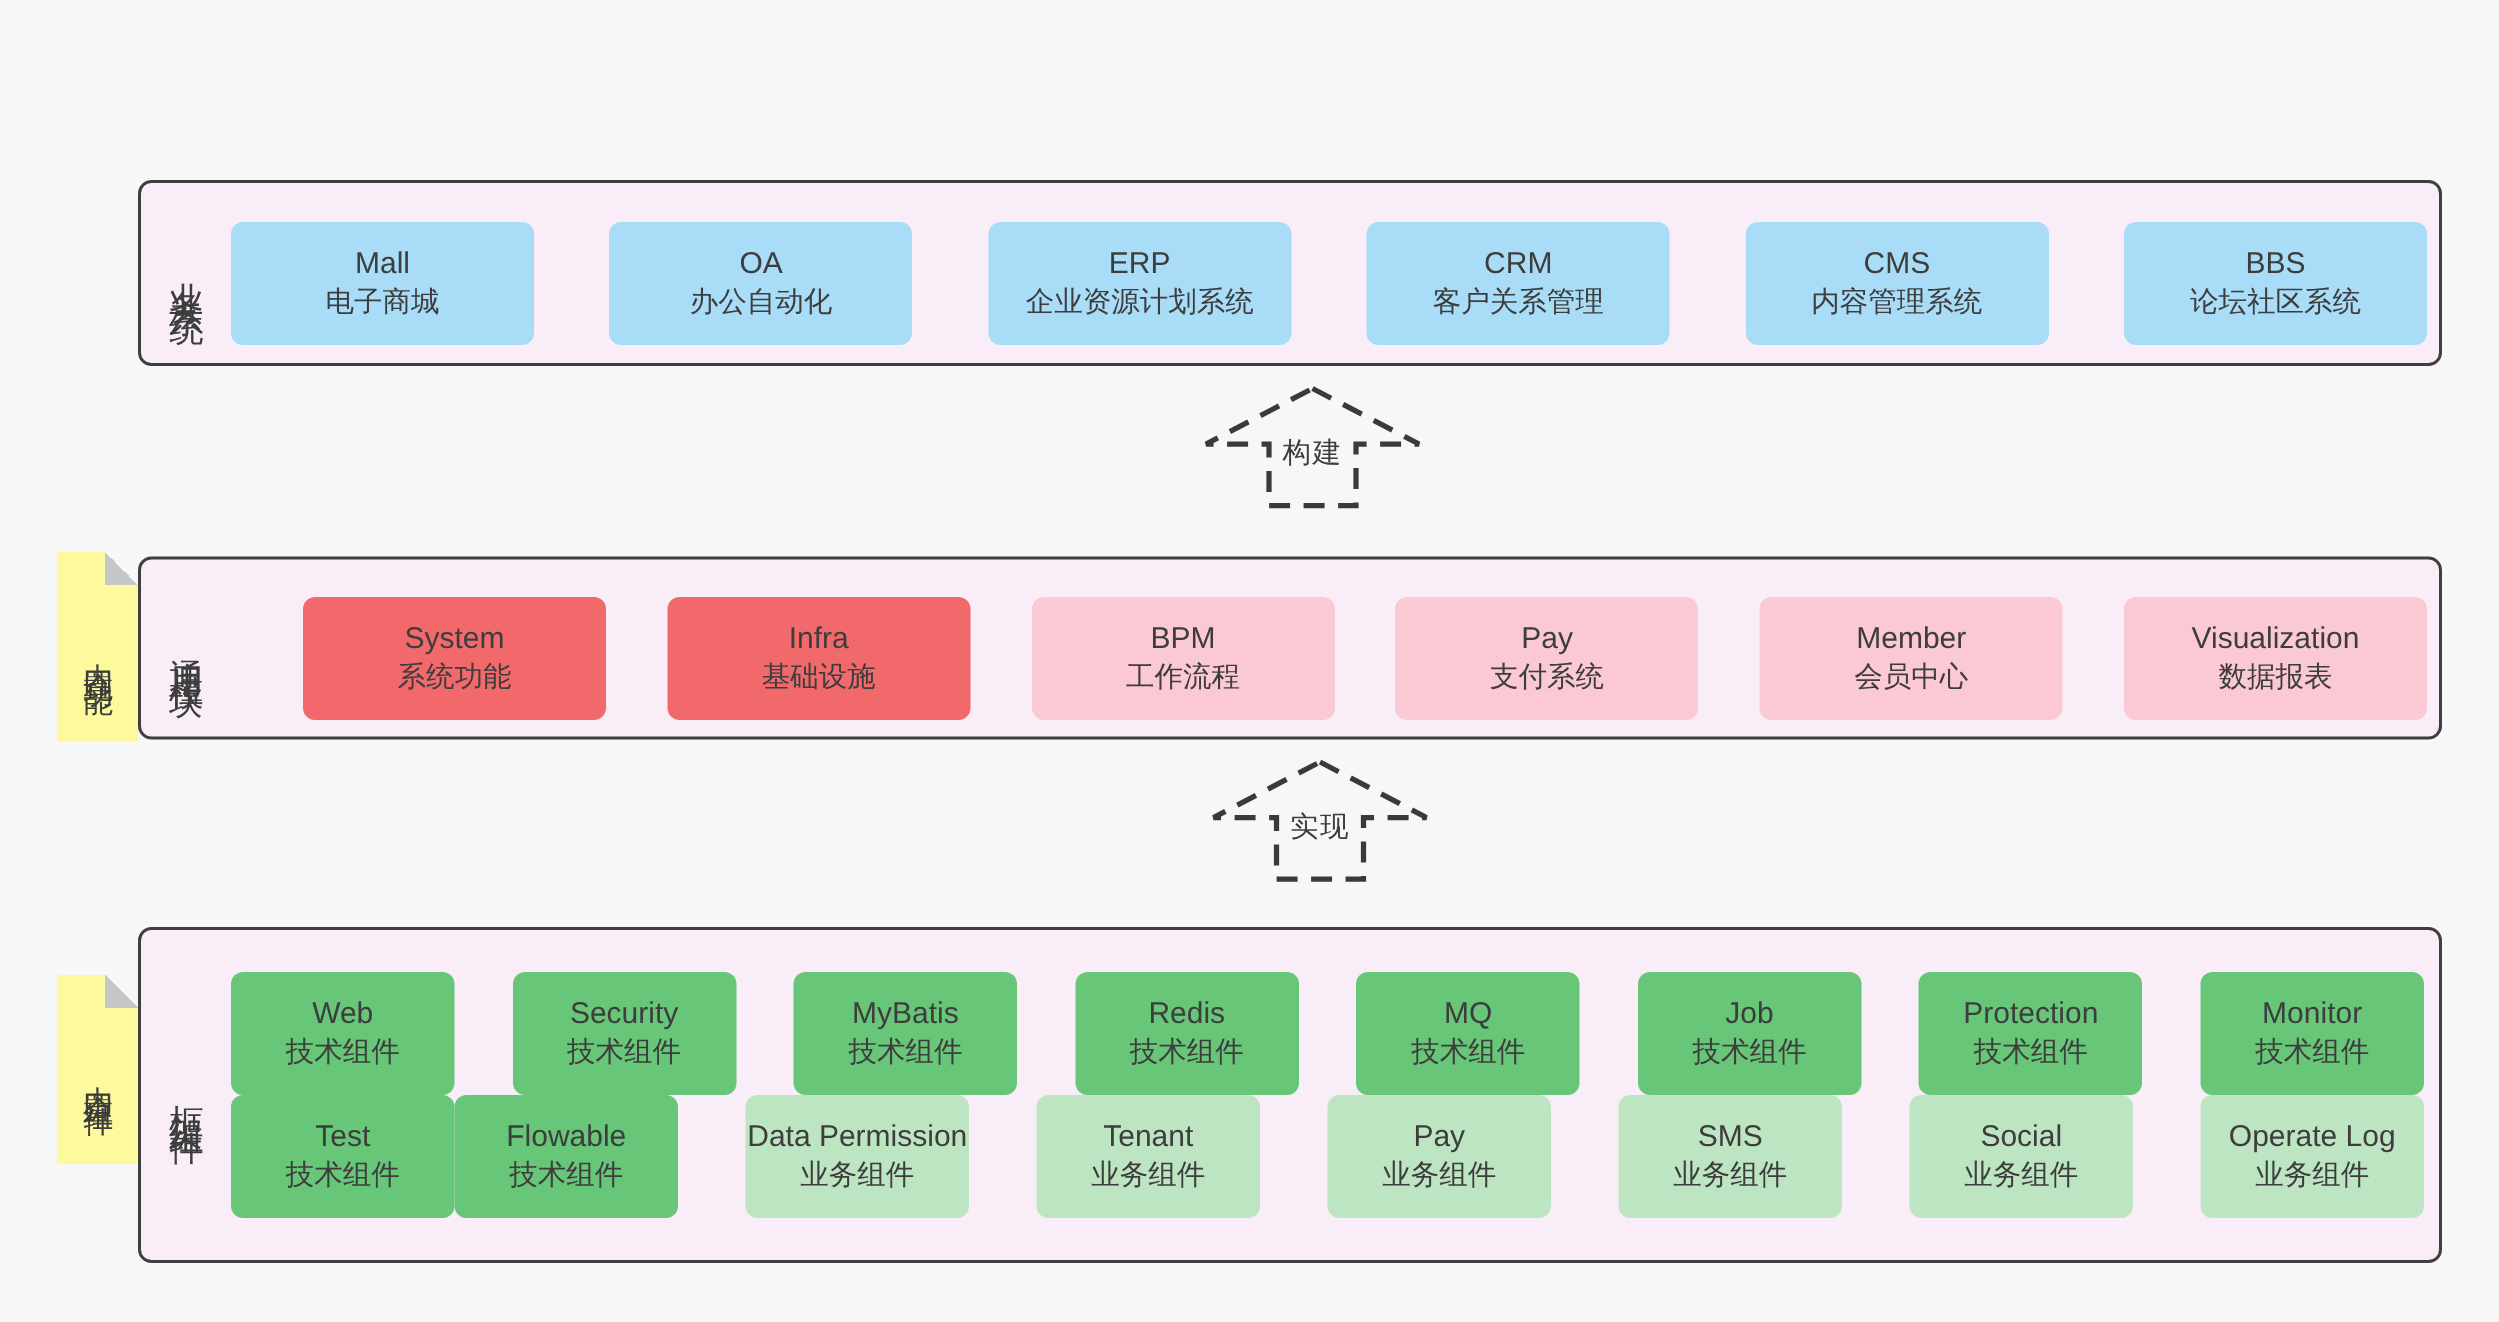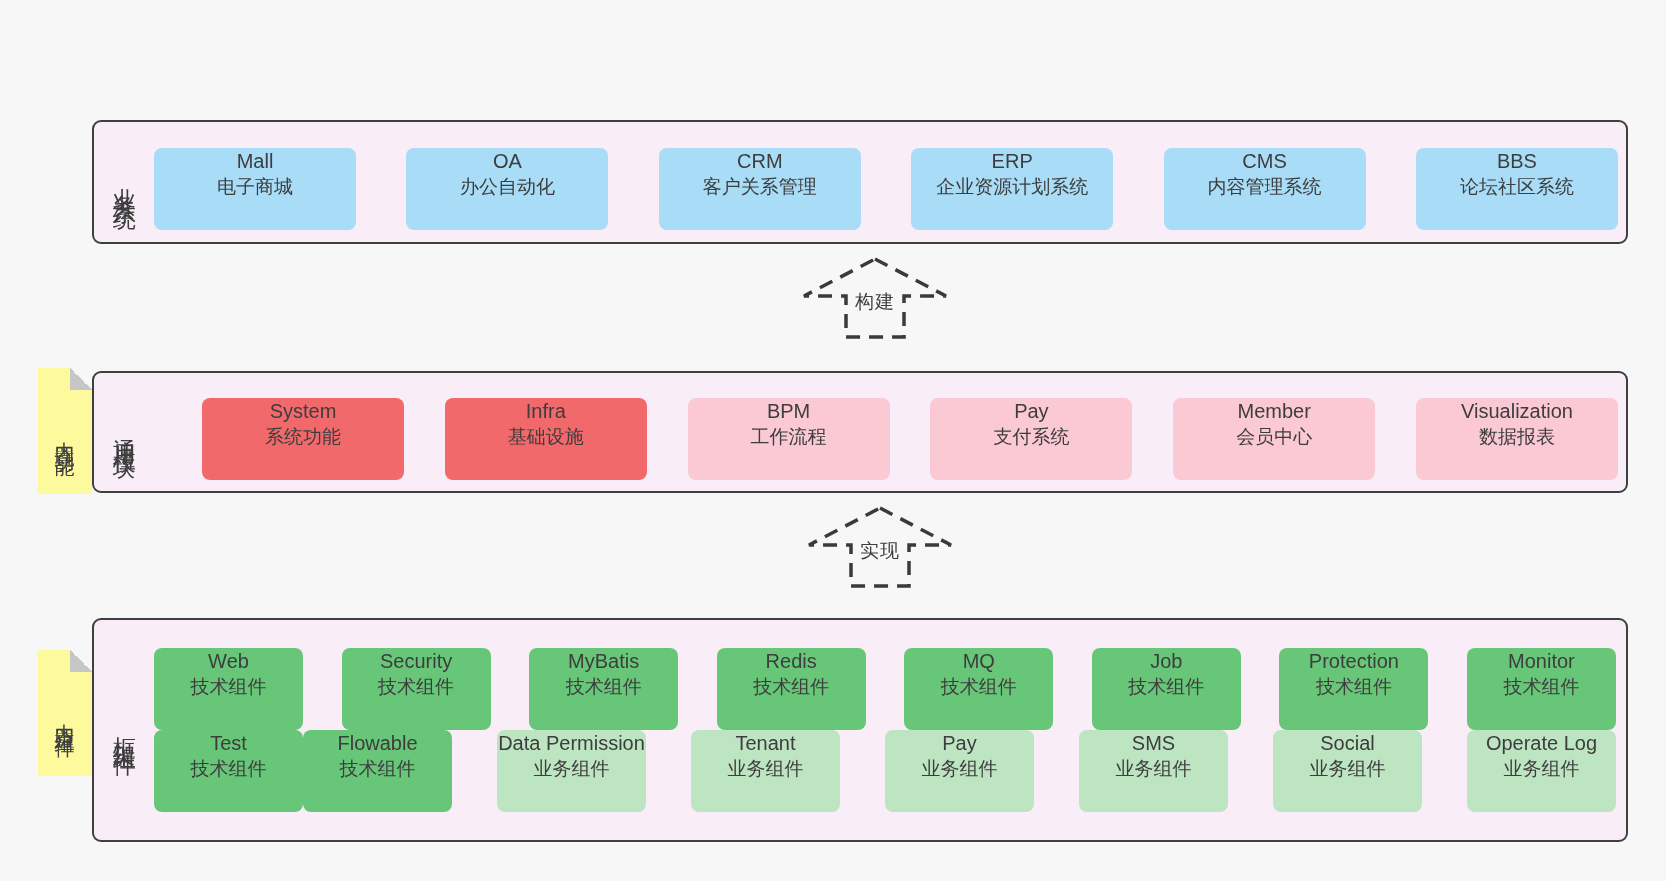--- a/index.html
+++ b/index.html
@@ -22,21 +22,21 @@
          font-size:23px; color:var(--text);}
   .vtext{writing-mode:vertical-rl; text-orientation:upright; letter-spacing:6px; line-height:1.1;}
 
   .row{flex:1; display:flex; justify-content:space-between; align-items:center;
        padding:0 8px 0 0; margin-top:14px;}
   .grid{flex:1; display:flex; flex-direction:column; justify-content:center; padding-right:8px;}
   .grid .row{flex:none; margin-top:0;}
 
   
   .box{height:82px; border-radius:8px; display:flex; flex-direction:column;
-       justify-content:flex-start; align-items:center; text-align:center; line-height:26px;}
+       justify-content:center; align-items:center; text-align:center; line-height:26px;}
   .row-wide .box{width:202px;}
   .row-narrow .box{width:149px;}
   .box .t{font-size:20px;}
   .box .s{font-size:19px;}
   .b-blue{background:var(--blue);}
   .b-red{background:var(--red);}
   .b-pink{background:var(--pink);}
   .b-green{background:var(--green);}
   .b-lightgreen{background:var(--lightgreen);margin-left:45px;}
 
@@ -76,26 +76,26 @@
     <div class="row row-wide">
       <div class="box b-blue">
         <div class="t">Mall</div>
         <div class="s">电子商城</div>
       </div>
       <div class="box b-blue">
         <div class="t">OA</div>
         <div class="s">办公自动化</div>
       </div>
       <div class="box b-blue">
+        <div class="t">ERP</div>
+        <div class="s">企业资源计划系统</div>
+      </div>
+      <div class="box b-blue">
         <div class="t">CRM</div>
         <div class="s">客户关系管理</div>
-      </div>
-      <div class="box b-blue">
-        <div class="t">ERP</div>
-        <div class="s">企业资源计划系统</div>
       </div>
       <div class="box b-blue">
         <div class="t">CMS</div>
         <div class="s">内容管理系统</div>
       </div>
       <div class="box b-blue">
         <div class="t">BBS</div>
         <div class="s">论坛社区系统</div>
       </div>
     </div>

